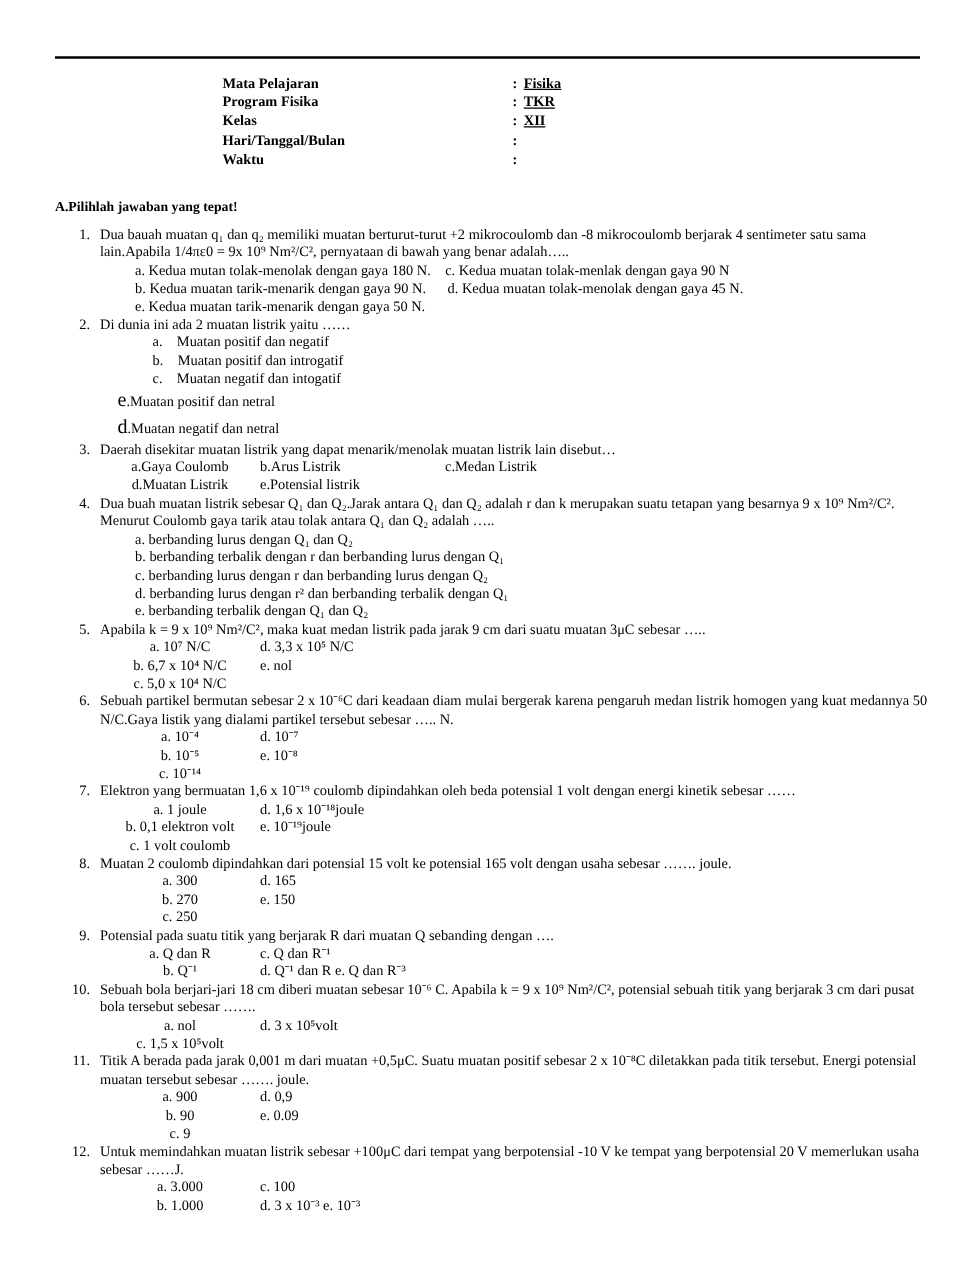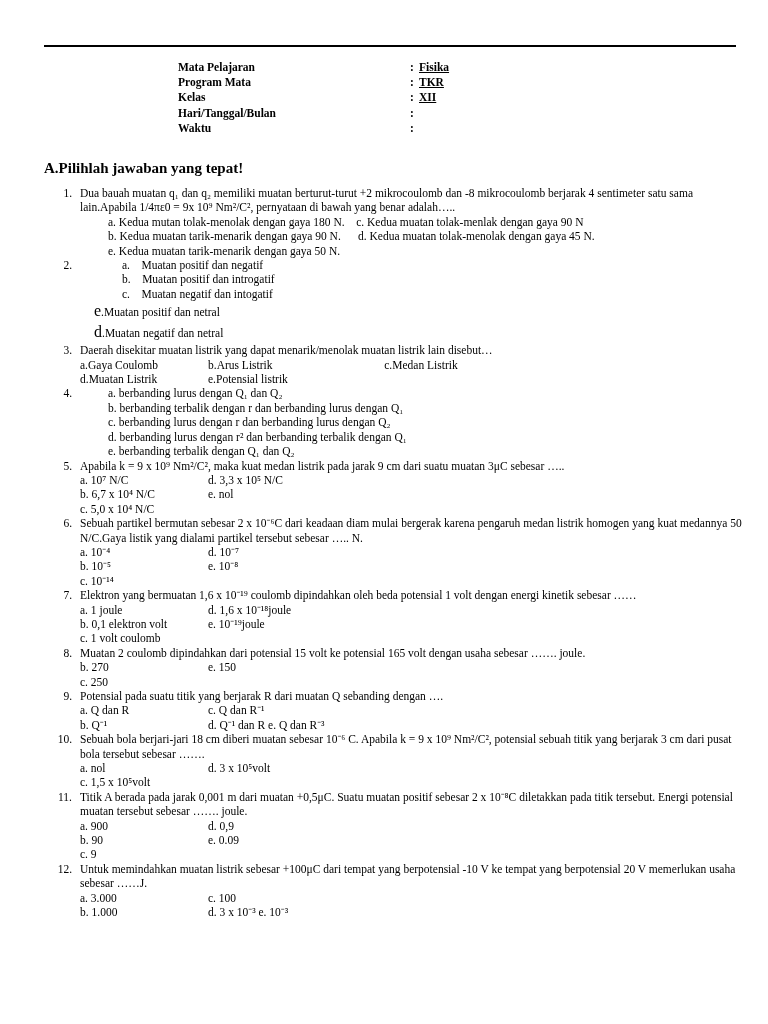--- a/index.html
+++ b/index.html
@@ -50,21 +50,21 @@
     white-space: nowrap;
     text-decoration: underline;
   }
   .content {
     position: absolute;
     left: 44px;
     top: 160px;
     width: 700px;
   }
   .section-title {
-    font-size: 15px;
+    font-size: 11px;
     font-weight: bold;
     margin: 0 0 9px 0;
   }
   ol.questions {
     list-style: none;
     margin: 0;
     padding: 0;
   }
   li.question {
     position: relative;
@@ -90,27 +90,27 @@
   .opt-line {
     display: block;
     white-space: pre;
     margin-left: 28px;
   }
   .opt-cols {
     display: flex;
   }
   .opt-a {
     min-width: 128px;
+    text-align: center;
   }
   .opt-b {
     min-width: 148px;
   }
   .opt-c {
     min-width: 130px;
-    text-align: center;
   }
   
   .opts-indent .opt-line {
     padding-left: 14px;
   }
   .opt-big {
     font-size: 16px;
     line-height: 19px;
     display: block;
     padding-left: 14px;
@@ -126,21 +126,21 @@
 
   <div class="top-rule"></div>
 
   <div class="header-block">
     <div class="header-row">
       <span class="header-label">Mata Pelajaran</span>
       <span class="header-colon">:</span>
       <span class="header-value">Fisika</span>
     </div>
     <div class="header-row">
-      <span class="header-label">Program Mata</span>
+      <span class="header-label">Program Fisika</span>
       <span class="header-colon">:</span>
       <span class="header-value">TKR</span>
     </div>
     <div class="header-row">
       <span class="header-label">Kelas</span>
       <span class="header-colon">:</span>
       <span class="header-value">XII</span>
     </div>
     <div class="header-row">
       <span class="header-label">Hari/Tanggal/Bulan</span>
@@ -165,20 +165,21 @@
         <span class="qtext">Dua bauah muatan q₁ dan q₂ memiliki muatan berturut-turut +2 mikrocoulomb dan -8 mikrocoulomb berjarak 4 sentimeter satu sama lain.Apabila 1/4πε0 = 9x 10⁹ Nm²/C², pernyataan di bawah yang benar adalah…..</span>
         <span class="opts">
           <span class="opt-line">a. Kedua mutan tolak-menolak dengan gaya 180 N.    c. Kedua muatan tolak-menlak dengan gaya 90 N</span>
           <span class="opt-line">b. Kedua muatan tarik-menarik dengan gaya 90 N.      d. Kedua muatan tolak-menolak dengan gaya 45 N.</span>
           <span class="opt-line">e. Kedua muatan tarik-menarik dengan gaya 50 N.</span>
         </span>
       </li>
 
       <li class="question">
         <span class="qnum">2.</span>
+        <span class="qtext">Di dunia ini ada 2 muatan listrik yaitu ……</span>
         <span class="opts opts-indent">
           <span class="opt-line">a.    Muatan positif dan negatif</span>
           <span class="opt-line">b.    Muatan positif dan introgatif</span>
           <span class="opt-line">c.    Muatan negatif dan intogatif</span>
           <span class="opt-big"><span>e</span><span class="small">.Muatan positif dan netral</span></span>
           <span class="opt-big"><span>d</span><span class="small">.Muatan negatif dan netral</span></span>
         </span>
       </li>
 
       <li class="question">
@@ -193,20 +194,21 @@
           <span class="opt-cols">
             <span class="opt-a">d.Muatan Listrik</span>
             <span class="opt-b">e.Potensial listrik</span>
             <span class="opt-c"></span>
           </span>
         </span>
       </li>
 
       <li class="question">
         <span class="qnum">4.</span>
+        <span class="qtext">Dua buah muatan listrik sebesar Q₁ dan Q₂.Jarak antara Q₁ dan Q₂ adalah r dan k merupakan suatu tetapan yang besarnya 9 x 10⁹ Nm²/C². Menurut Coulomb gaya tarik atau tolak antara Q₁ dan Q₂ adalah …..</span>
         <span class="opts">
           <span class="opt-line">a. berbanding lurus dengan Q₁ dan Q₂</span>
           <span class="opt-line">b. berbanding terbalik dengan r dan berbanding lurus dengan Q₁</span>
           <span class="opt-line">c. berbanding lurus dengan r dan berbanding lurus dengan Q₂</span>
           <span class="opt-line">d. berbanding lurus dengan r² dan berbanding terbalik dengan Q₁</span>
           <span class="opt-line">e. berbanding terbalik dengan Q₁ dan Q₂</span>
         </span>
       </li>
 
       <li class="question">
@@ -264,20 +266,24 @@
             <span class="opt-b"></span>
           </span>
         </span>
       </li>
 
       <li class="question">
         <span class="qnum">8.</span>
         <span class="qtext">Muatan 2 coulomb dipindahkan dari potensial 15 volt ke potensial 165 volt dengan usaha sebesar ……. joule.</span>
         <span class="opts">
           <span class="opt-cols">
+            <span class="opt-a">a. 300</span>
+            <span class="opt-b">d. 165</span>
+          </span>
+          <span class="opt-cols">
             <span class="opt-a">b. 270</span>
             <span class="opt-b">e. 150</span>
           </span>
           <span class="opt-cols">
             <span class="opt-a">c. 250</span>
             <span class="opt-b"></span>
           </span>
         </span>
       </li>
 

